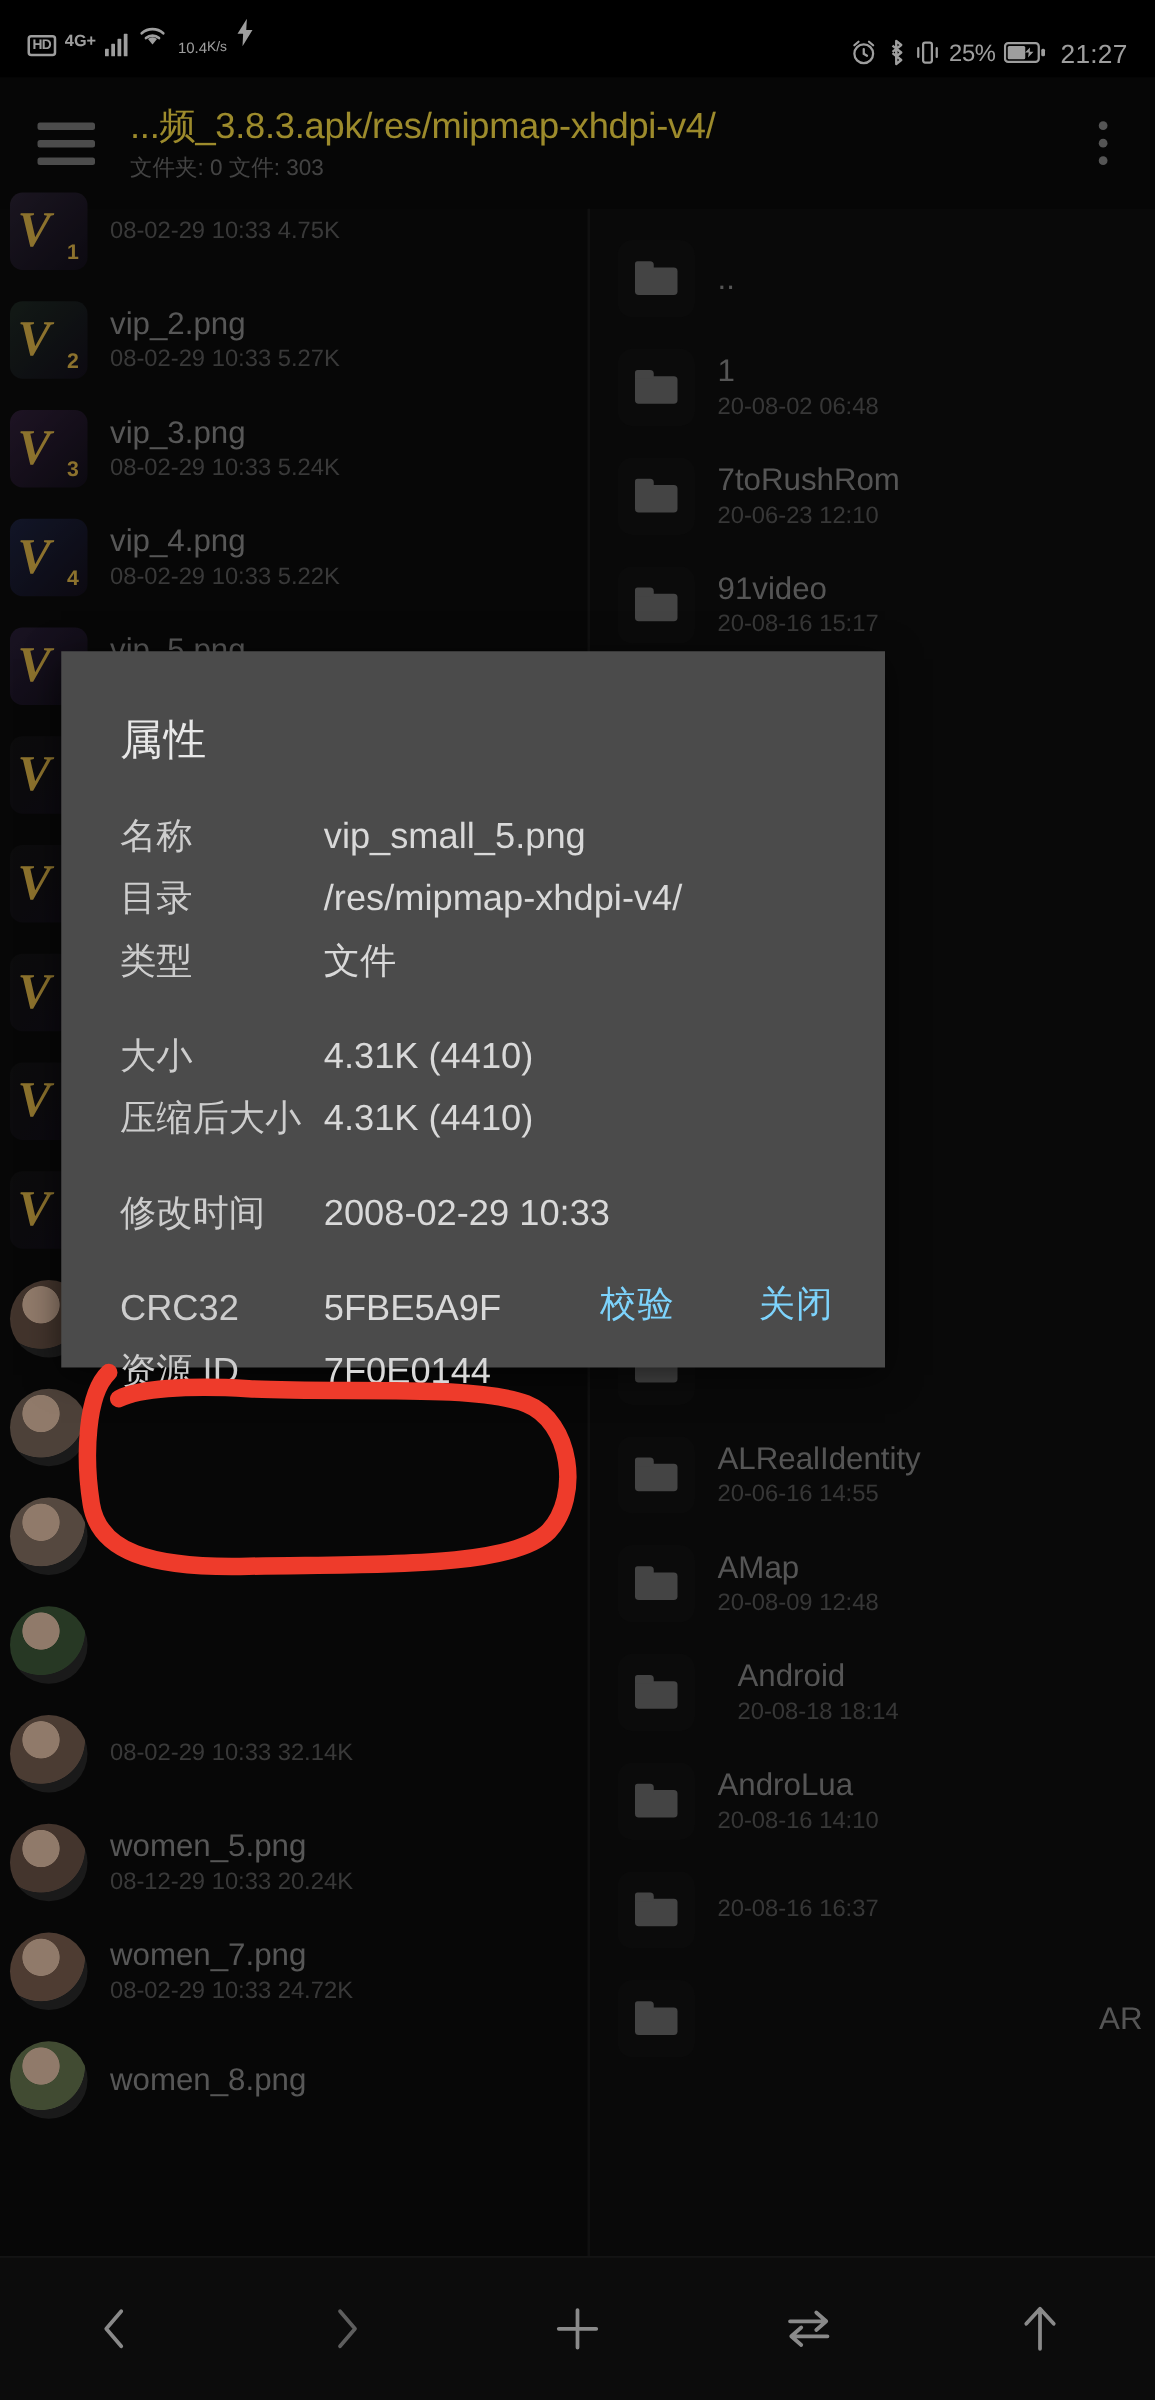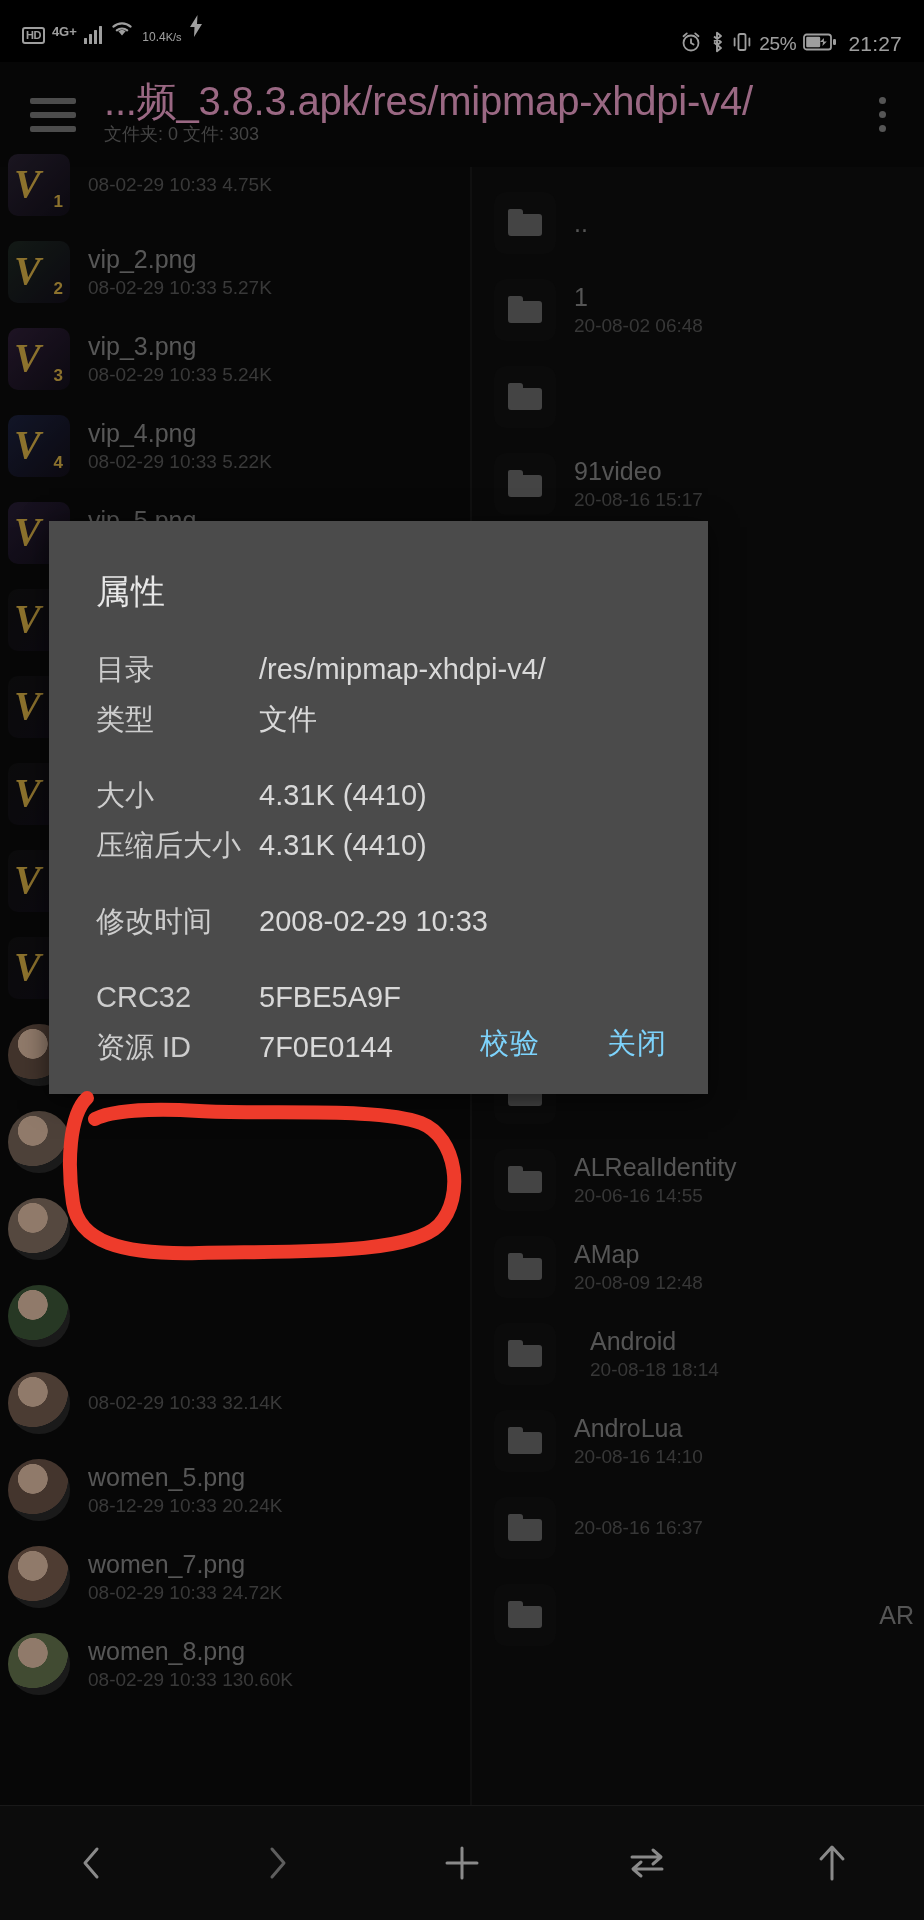--- a/index.html
+++ b/index.html
@@ -38,21 +38,21 @@
 
   
   .appbar {
     position:absolute; top:62px; left:0; width:924px; height:105px;
     background:#0a0a0a; display:flex; align-items:center; padding:0 22px;
   }
   .hamburger { width:46px; height:34px; display:flex; flex-direction:column;
     justify-content:space-between; margin-left:8px; margin-right:28px; }
   .hamburger i { display:block; height:6px; background:#7b7b7b; border-radius:2px; }
   .titlewrap { display:flex; flex-direction:column; justify-content:center; flex:1; min-width:0; }
-  .apptitle { font-size:40px; color:#f9a8d4; white-space:nowrap; line-height:38px; letter-spacing:-.2px;}
+  .apptitle { font-size:29px; color:#fde047; white-space:nowrap; line-height:38px; letter-spacing:-.2px;}
   .appsub { font-size:18px; color:#6d6d6d; line-height:26px; margin-top:1px; }
   .kebab { width:40px; display:flex; flex-direction:column; align-items:center; gap:7px; }
   .kebab i { width:7px; height:7px; border-radius:50%; background:#8a8a8a; display:block; }
 
   
   .panes { position:absolute; top:167px; left:0; width:924px; height:1638px; display:flex; }
   .pane-left { width:470px; height:100%; position:relative; overflow:hidden; }
   .pane-div { width:2px; background:#1b1b1b; height:100%; }
   .pane-right { flex:1; height:100%; position:relative; overflow:hidden; background:#0f0f0f; }
 
@@ -352,21 +352,20 @@
           <div class="thumb avatar" style="background: radial-gradient(circle at 40% 32%, rgb(232, 198, 172) 0px, rgb(232, 198, 172) 26%, rgb(126, 98, 82) 27%, rgb(126, 98, 82) 62%, rgb(43, 43, 43) 63%, rgb(43, 43, 43) 100%);"></div>
           <div class="meta">
             <div class="fname">women_7.png</div>
             <div class="fsub">08-02-29 10:33  24.72K</div>
           </div>
         </div>
         <div class="row">
           <div class="thumb avatar" style="background: radial-gradient(circle at 40% 32%, rgb(232, 198, 172) 0px, rgb(232, 198, 172) 26%, rgb(106, 122, 82) 27%, rgb(106, 122, 82) 62%, rgb(43, 43, 43) 63%, rgb(43, 43, 43) 100%);"></div>
           <div class="meta">
             <div class="fname">women_8.png</div>
-            <div class="fsub">08-02-29 10:33  130.60K</div>
           </div>
         </div>
       </div>
     <div class="pane-div"></div>
     <div class="pane-right" id="rightPane" style="padding-top: 12px;">
         <div class="row frow" style="padding-left: 22px;">
           <div class="folder"></div>
           <div class="meta">
             <div class="fname">..</div>
             <div class="fsub"></div>
@@ -374,20 +373,24 @@
         </div>
         <div class="row frow" style="padding-left: 22px;">
           <div class="folder"></div>
           <div class="meta">
             <div class="fname">1</div>
             <div class="fsub">20-08-02 06:48</div>
           </div>
         </div>
         <div class="row frow" style="padding-left: 22px;">
           <div class="folder"></div>
+          <div class="meta">
+            <div class="fname">7toRushRom</div>
+            <div class="fsub">20-06-23 12:10</div>
+          </div>
         </div>
         <div class="row frow" style="padding-left: 22px;">
           <div class="folder"></div>
           <div class="meta">
             <div class="fname">91video</div>
             <div class="fsub">20-08-16 15:17</div>
           </div>
         </div>
         <div class="row frow" style="padding-left: 22px;">
           <div class="folder"></div>
@@ -480,20 +483,24 @@
           </div>
         </div>
       </div>
   </div>
 
   <div class="scrim"></div>
 
   <div class="dialog">
     <div class="dlg-title">属性</div>
     <div class="dlg-body" id="dlgBody">
+        <div class="drow">
+          <div class="dk">名称</div>
+          <div class="dv">vip_small_5.png</div>
+        </div>
         <div class="drow">
           <div class="dk">目录</div>
           <div class="dv">/res/mipmap-xhdpi-v4/</div>
         </div>
         <div class="drow">
           <div class="dk">类型</div>
           <div class="dv">文件</div>
         </div>
         <div class="drow gap">
           <div class="dk">大小</div>

